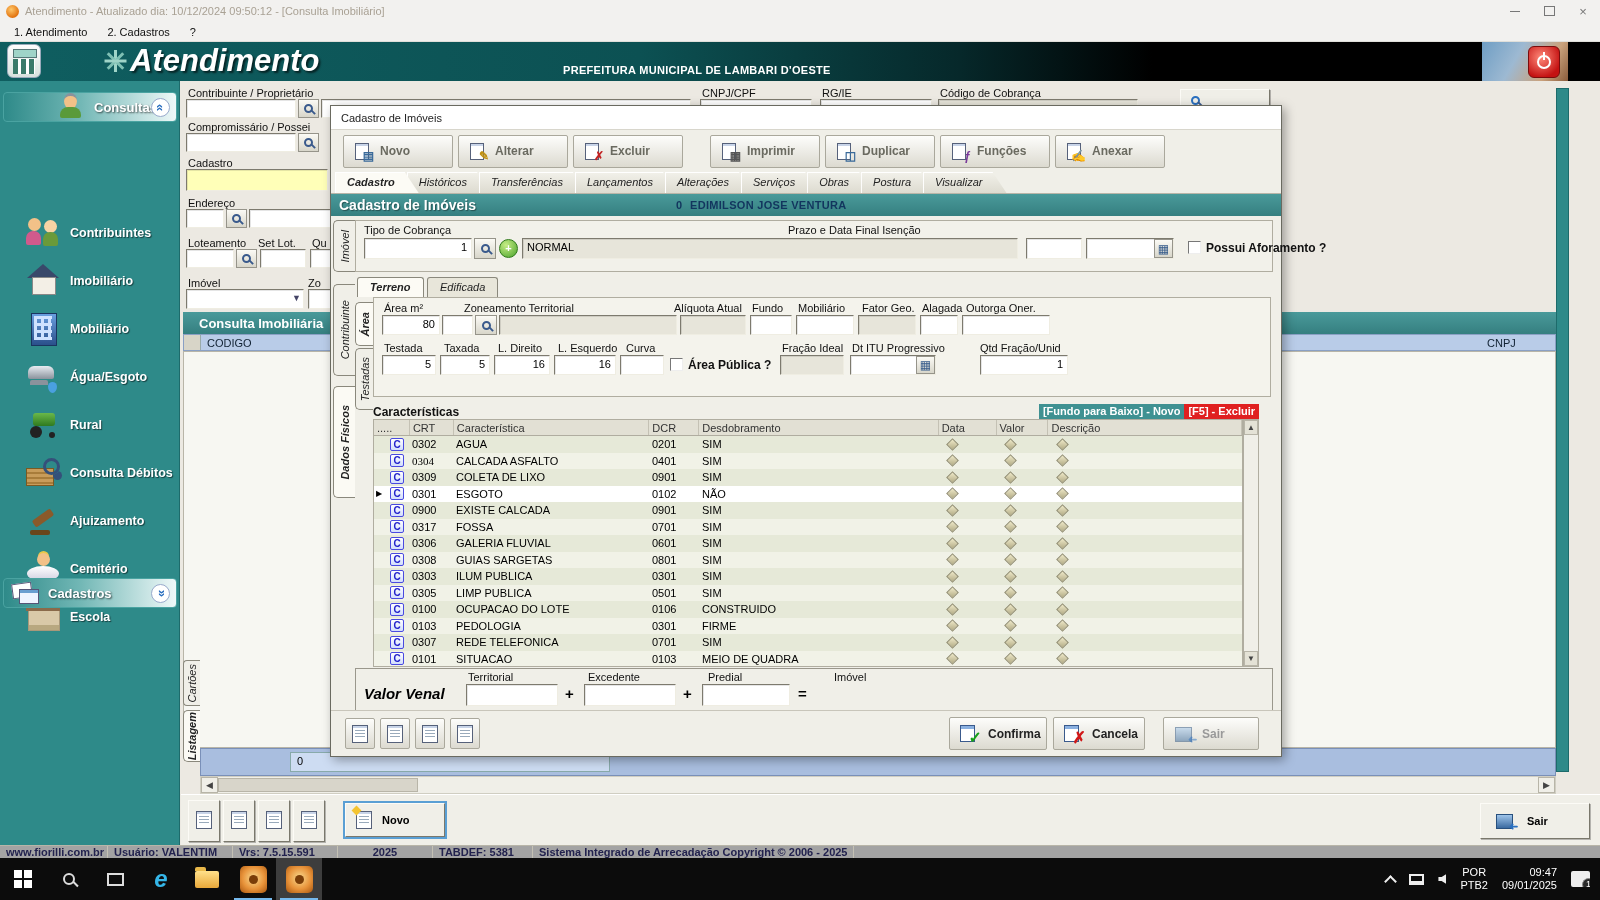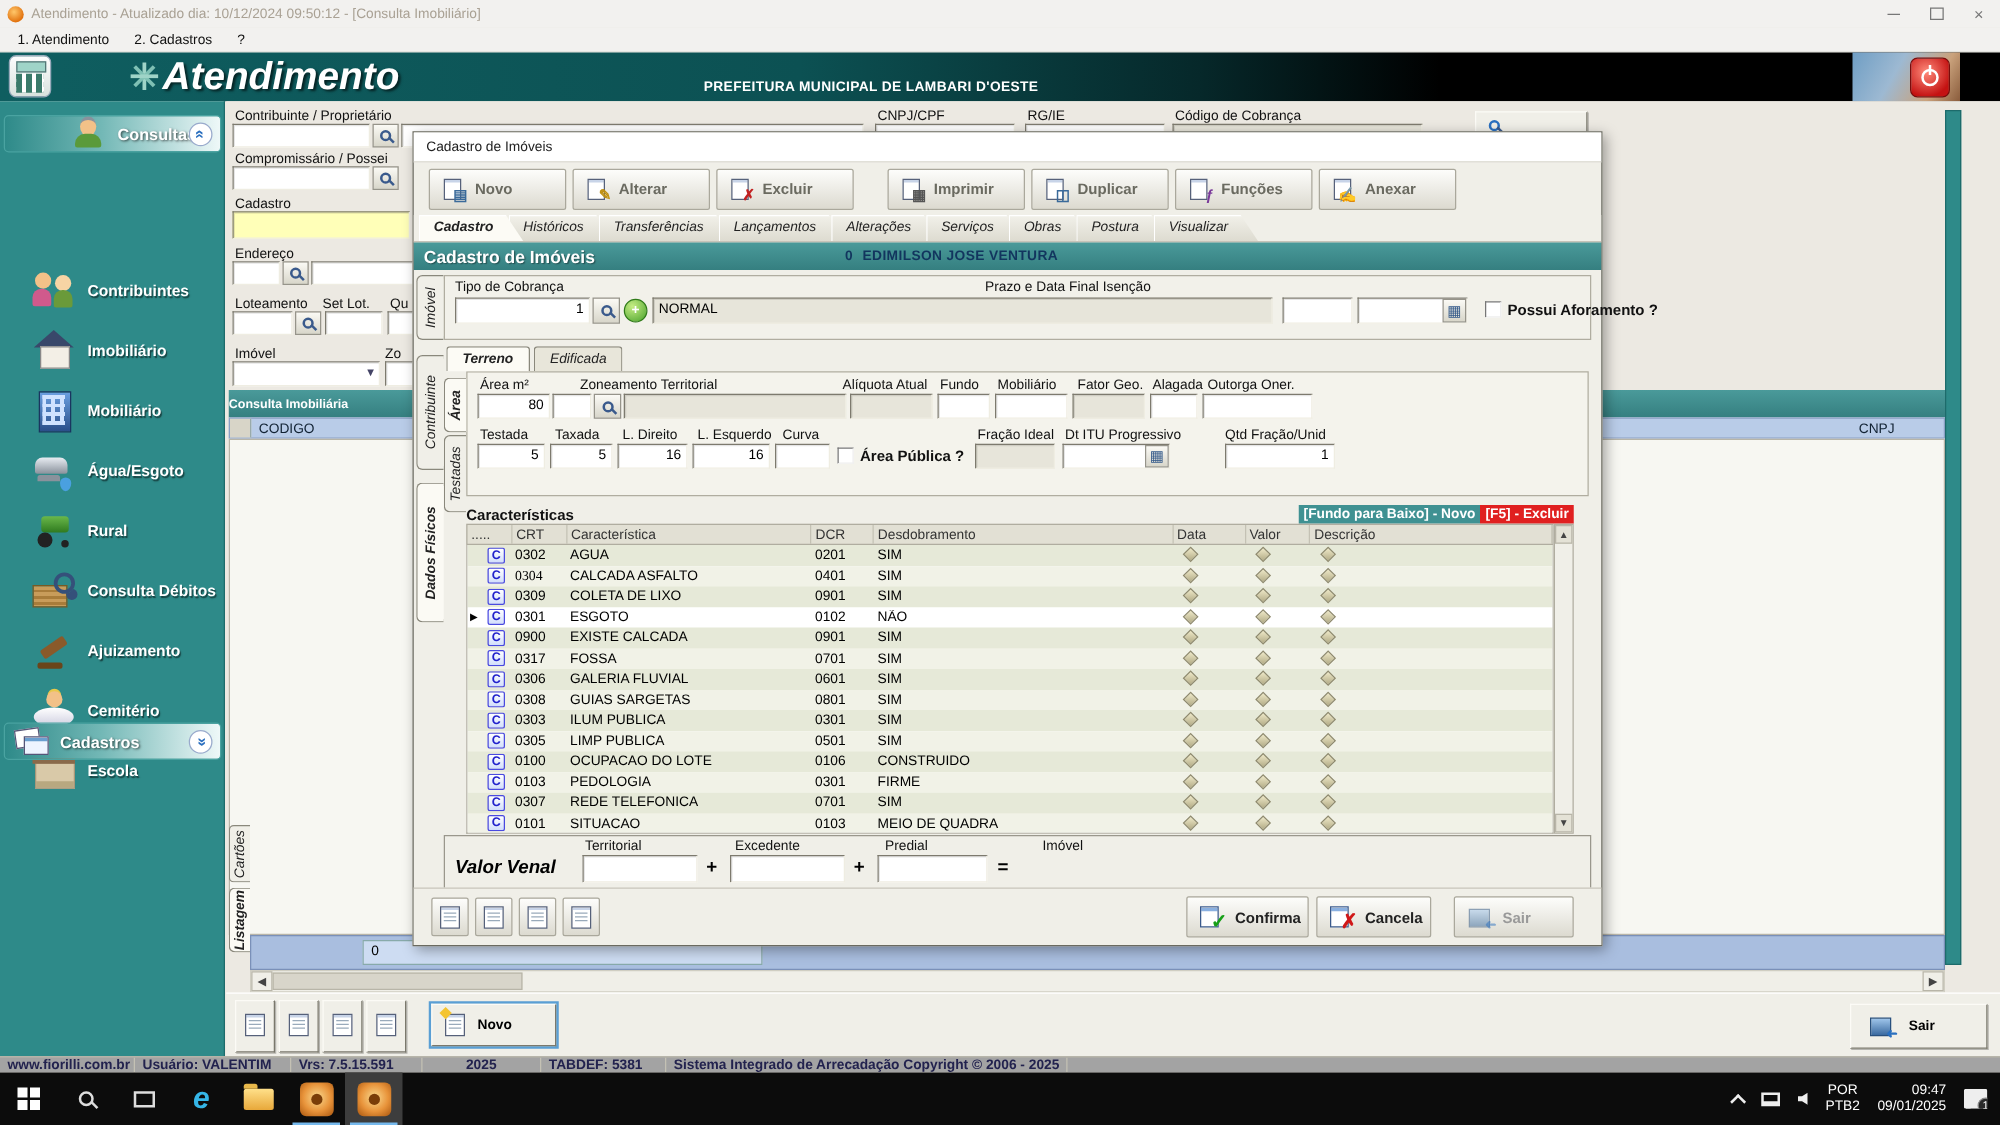--- a/index.html
+++ b/index.html
@@ -309,21 +309,21 @@
     <div class="inp" style="left:129px;top:168px;width:21px;height:19px"></div>
 
     <span class="lbl" style="left:7px;top:196px">Imóvel</span>
     <span class="lbl" style="left:127px;top:196px">Zo</span>
     <div class="inp" style="left:5px;top:208px;width:118px;height:20px">
         <span style="position:absolute;right:2px;top:3px;color:#446;font-size:9px">▼</span>
       </div>
     <div class="inp" style="left:127px;top:208px;width:23px;height:20px"></div>
 
     <div class="teal-band" style="left:2px;top:231px;width:1373px;height:22px;display:flex;align-items:center">
-      <span style="margin-left:0;font-size:10px">Consulta Imobiliária</span>
+      <span style="margin-left:16px;font-size:13px">Consulta Imobiliária</span>
     </div>
     <div class="gridhead" style="left:2px;top:253px;width:1373px;height:17px">
       <span style="width:17px;height:100%;background:#d8d5c8;border-right:1px solid #9aa"></span>
       <span style="margin-left:6px;width:140px">CODIGO</span>
       <span style="width:40px">INSC</span>
       <span style="margin-left:1100px">CNPJ</span>
     </div>
     <div class="abs" style="left:2px;top:270px;width:1373px;height:397px;background:#f7f7f2;border:1px solid #b8b5a8"></div>
 
     <div class="vtab" style="left:2px;top:579px;width:17px;height:46px;border-radius:4px 0 0 4px">

